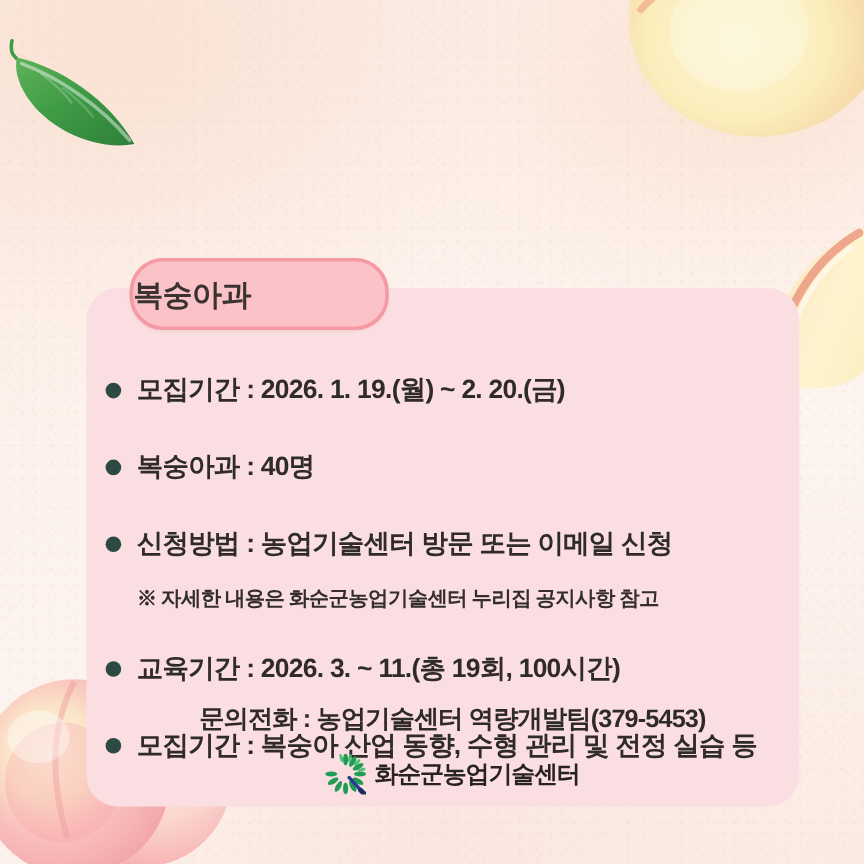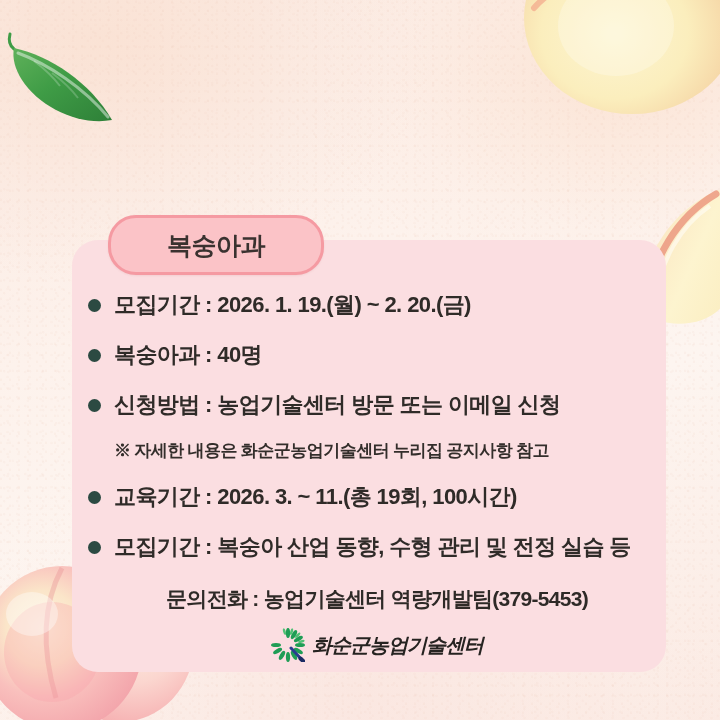--- a/index.html
+++ b/index.html
@@ -95,21 +95,21 @@
     position: absolute;
     left: 108px;
     top: 215px;
     width: 210px;
     height: 54px;
     border-radius: 28px;
     background: #fbc3c7;
     border: 3px solid #f59aa2;
     display: flex;
     align-items: center;
-    justify-content: center;
+    justify-content: flex-start;
     z-index: 6;
     box-shadow: 0 1px 2px rgba(180,110,110,0.12);
   }
   #badge-label {
     font-size: 25px;
     font-weight: 700;
     color: #3a3230;
     letter-spacing: -0.5px;
   }
 
@@ -119,20 +119,21 @@
     left: 88px;
     top: 288px;
     width: 570px;
     z-index: 7;
   }
   .row {
     display: flex;
     align-items: flex-start;
     margin-bottom: 6px;
     min-height: 44px;
+    margin-top: 20px;
   }
   .bullet {
     flex: 0 0 auto;
     width: 13px;
     height: 13px;
     border-radius: 50%;
     background: #2c4a42;
     margin-top: 11px;
     margin-right: 13px;
   }
@@ -179,21 +180,20 @@
   
   #logo {
     position: absolute;
     left: 0; right: 0;
     top: 628px;
     display: flex;
     align-items: center;
     justify-content: center;
     z-index: 7;
     padding-left: 34px;
-    font-style: italic;
   }
   #logo-mark { width: 34px; height: 34px; margin-right: 7px; flex: 0 0 auto; }
   #logo-text {
     font-size: 20px;
     font-weight: 700;
     color: #262321;
     letter-spacing: -1px;
   }
 </style>
 </head>

